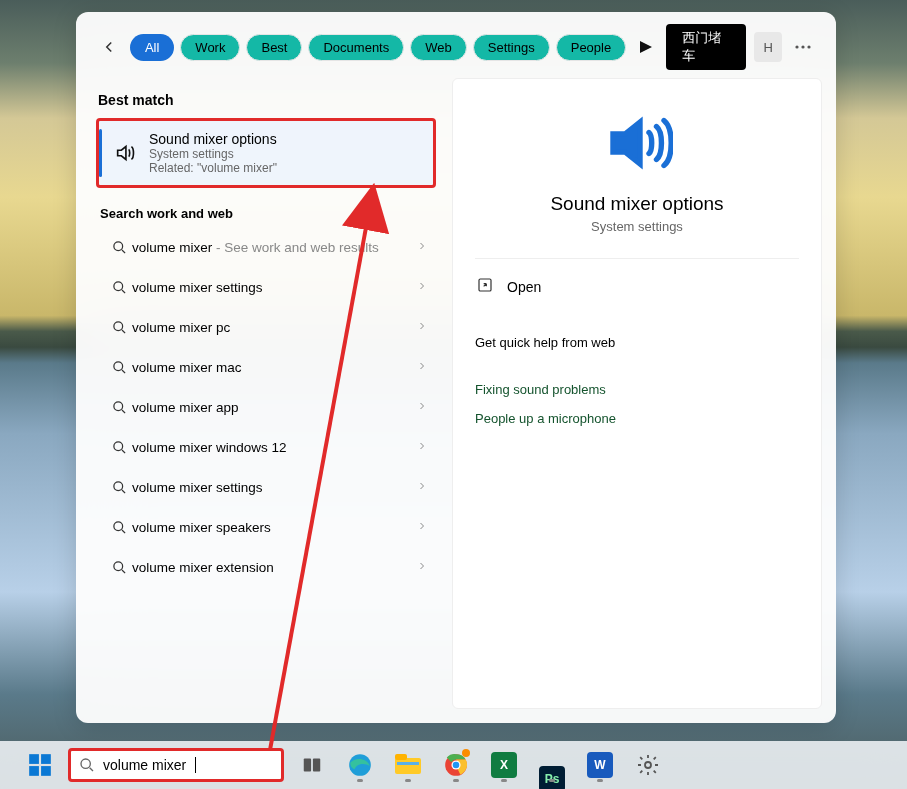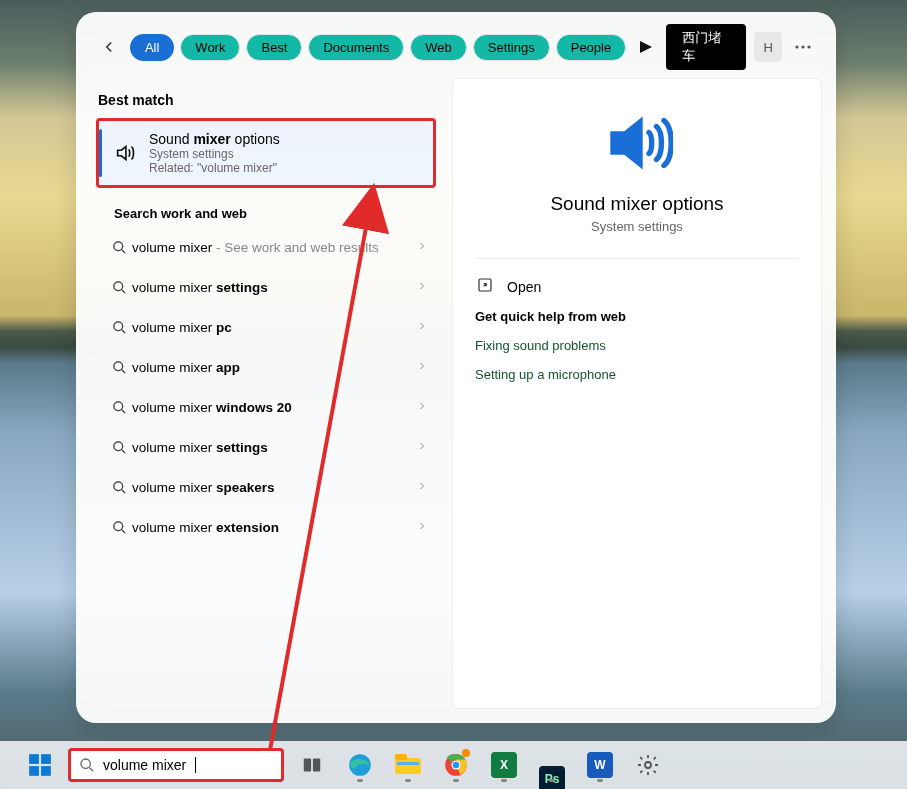--- a/index.html
+++ b/index.html
@@ -1,19 +1,19 @@
 <!DOCTYPE html>
 <html><head>
   <meta charset="utf-8">
   <style>
     * { margin: 0; padding: 0; box-sizing: border-box; font-family: "Segoe UI", sans-serif; }
     body { width: 907px; height: 789px; position: relative; overflow: hidden;
            background: linear-gradient(180deg, #4a5d5a 0%, #6d7f6e 8%, #d4c896 15%, #e8d890 25%, #c9b76a 40%, #4a5a4a 42%, #3a4a40 44%, #5a7a8a 46%, #8aa8c0 55%, #b8d0e8 75%, #5a7a8a 88%, #4a5a5a 100%); }
     .search-panel { position: absolute; top: 12px; left: 76px; width: 760px; height: 711px;
-                    background: rgba(253,253,253,0.96); border-radius: 20px; backdrop-filter: blur(30px);
+                    background: rgba(253,253,253,0.96); border-radius: 12px; backdrop-filter: blur(30px);
                     box-shadow: 0 4px 24px rgba(0,0,0,0.15); display: flex; flex-direction: column; }
     .topbar { display: flex; align-items: center; gap: 8px; padding: 12px 20px 8px 20px; }
     .back-btn { width: 28px; height: 28px; display: flex; align-items: center; justify-content: center;
                 cursor: pointer; border-radius: 4px; }
     .tabs { display: flex; gap: 6px; flex: 1; }
     .tab { padding: 5px 14px; border-radius: 14px; font-size: 13px; cursor: pointer;
            border: 1px solid transparent; background: #f2f2f2; }
     .tab.active { background: #1a6fd6; color: #fff; }
     .tab:not(.active) { background: #14b8a6; border-color: #e5e5e5; }
     .play-btn { width: 26px; height: 26px; display: flex; align-items: center; justify-content: center; cursor: pointer; }
@@ -24,38 +24,38 @@
     .panel-body { display: flex; flex: 1; padding: 0 14px 14px 20px; gap: 16px; overflow: hidden; }
     .left-col { width: 340px; display: flex; flex-direction: column; }
     .section-label { font-size: 14px; font-weight: 600; margin: 14px 0 10px 2px; }
     .bestmatch { border: 3px solid #e12a2a; border-radius: 4px; padding: 10px 10px 10px 6px;
                  background: rgba(230,240,255,0.6); display: flex; gap: 10px; position: relative; }
     .bm-bar { position: absolute; left: 0; top: 8px; bottom: 8px; width: 3px; background: #1a6fd6; border-radius: 2px; }
     .bm-icon { width: 28px; display: flex; align-items: center; justify-content: center; margin-left: 6px; }
     .bm-text { flex: 1; }
     .bm-title { font-size: 14px; }
     .bm-sub { font-size: 12px; color: #666; }
-    .section-label2 { font-size: 13px; font-weight: 600; margin: 18px 0 6px 18px; }
+    .section-label2 { font-size: 13px; font-weight: 600; margin: 18px 0 6px 4px; }
     .results { display: flex; flex-direction: column; }
     .result-item { display: flex; align-items: center; padding: 11px 8px 11px 10px; cursor: pointer;
                    border-radius: 4px; }
     .ri-icon { width: 26px; display: flex; justify-content: center; }
     .ri-text { flex: 1; font-size: 13.5px; }
     .ri-light { color: #888; }
-    .ri-bold { font-weight: 700; }
+    .ri-bold { font-weight: 400; }
     .ri-chev { color: #888; }
     .right-col { flex: 1; background: #fff; border-radius: 6px; border: 1px solid #eee;
                  display: flex; flex-direction: column; align-items: center; padding: 28px 22px 18px 22px; }
     .detail-icon { margin-bottom: 10px; }
     .detail-title { font-size: 19px; font-weight: 400; margin-bottom: 4px; }
     .detail-sub { font-size: 13px; color: #666; margin-bottom: 24px; }
     .hr { width: 100%; height: 1px; background: #eee; margin-bottom: 18px; }
-    .open-row { width: 100%; display: flex; align-items: center; gap: 14px; cursor: pointer; padding: 0 2px; margin-bottom: 12px; }
+    .open-row { width: 100%; display: flex; align-items: center; gap: 14px; cursor: pointer; padding: 0 2px; margin-bottom: 38px; }
     .open-label { font-size: 14px; }
-    .quick-label { width: 100%; font-size: 13px; font-weight: 700; margin-bottom: 14px; }
+    .quick-label { width: 100%; font-size: 13px; font-weight: 400; margin-bottom: 32px; }
     .quick-link { width: 100%; font-size: 13px; color: #14532d; cursor: pointer; margin-bottom: 14px; }
     .taskbar { position: absolute; bottom: 0; left: 0; right: 0; height: 48px; background: rgba(245,248,252,0.85);
                backdrop-filter: blur(20px); display: flex; align-items: center; padding: 0 20px; gap: 8px; }
     .start-btn { width: 40px; height: 40px; display: flex; align-items: center; justify-content: center; cursor: pointer; }
     .searchbox { width: 216px; height: 34px; border: 3px solid #e12a2a; border-radius: 4px;
                  display: flex; align-items: center; padding: 0 8px; gap: 8px; background: #fff; cursor: text; }
     .tb-icon { width: 40px; height: 40px; display: flex; align-items: center; justify-content: center;
                cursor: pointer; border-radius: 4px; position: relative; }
     .underline { position: absolute; bottom: 3px; width: 6px; height: 3px; background: #888; border-radius: 2px; }
     .appsq { width: 26px; height: 26px; border-radius: 4px; display: flex; align-items: center; justify-content: center;
@@ -158,33 +158,45 @@
                 <path d="M9 6l6 6-6 6"></path>
               </svg></span>
           </div>
           <div class="result-item">
             <span class="ri-icon">
               <svg width="15" height="15" viewBox="0 0 24 24" fill="none" stroke="#333" stroke-width="2">
                 <circle cx="10" cy="10" r="7"></circle>
                 <path d="M21 21l-5-5"></path>
               </svg>
             </span>
+            <span class="ri-text"><span>volume mixer </span><span class="ri-bold">mac</span><span class="ri-light"></span></span>
+            <span class="ri-chev"><svg width="12" height="12" viewBox="0 0 24 24" fill="none" stroke="#888" stroke-width="2">
+                <path d="M9 6l6 6-6 6"></path>
+              </svg></span>
+          </div>
+          <div class="result-item">
+            <span class="ri-icon">
+              <svg width="15" height="15" viewBox="0 0 24 24" fill="none" stroke="#333" stroke-width="2">
+                <circle cx="10" cy="10" r="7"></circle>
+                <path d="M21 21l-5-5"></path>
+              </svg>
+            </span>
             <span class="ri-text"><span>volume mixer </span><span class="ri-bold">app</span><span class="ri-light"></span></span>
             <span class="ri-chev"><svg width="12" height="12" viewBox="0 0 24 24" fill="none" stroke="#888" stroke-width="2">
                 <path d="M9 6l6 6-6 6"></path>
               </svg></span>
           </div>
           <div class="result-item">
             <span class="ri-icon">
               <svg width="15" height="15" viewBox="0 0 24 24" fill="none" stroke="#333" stroke-width="2">
                 <circle cx="10" cy="10" r="7"></circle>
                 <path d="M21 21l-5-5"></path>
               </svg>
             </span>
-            <span class="ri-text"><span>volume mixer </span><span class="ri-bold">windows 20</span><span class="ri-light"></span></span>
+            <span class="ri-text"><span>volume mixer </span><span class="ri-bold">windows 12</span><span class="ri-light"></span></span>
             <span class="ri-chev"><svg width="12" height="12" viewBox="0 0 24 24" fill="none" stroke="#888" stroke-width="2">
                 <path d="M9 6l6 6-6 6"></path>
               </svg></span>
           </div>
           <div class="result-item">
             <span class="ri-icon">
               <svg width="15" height="15" viewBox="0 0 24 24" fill="none" stroke="#333" stroke-width="2">
                 <circle cx="10" cy="10" r="7"></circle>
                 <path d="M21 21l-5-5"></path>
               </svg>
@@ -237,21 +249,21 @@
         <span>
           <svg width="16" height="16" viewBox="0 0 24 24" fill="none" stroke="#333" stroke-width="1.8">
               <rect x="3" y="3" width="18" height="18" rx="2"></rect>
               <path d="M10 14l4-4m0 0h-4m4 0v4"></path>
             </svg>
         </span>
         <span class="open-label">Open</span>
       </div>
       <div class="quick-label">Get quick help from web</div>
       <div class="quick-link">Fixing sound problems</div>
-      <div class="quick-link">Setting up a microphone</div>
+      <div class="quick-link">People up a microphone</div>
     </div>
   </div>
 </div>
 
 <svg class="annot-arrow" style="left:0;top:0" width="907" height="789">
   <defs>
       <marker id="ah" markerWidth="12" markerHeight="12" refX="2" refY="6" orient="auto">
     <path d="M0 0L12 6L0 12z" fill="#e12a2a"></path>
       </marker>
     </defs>

